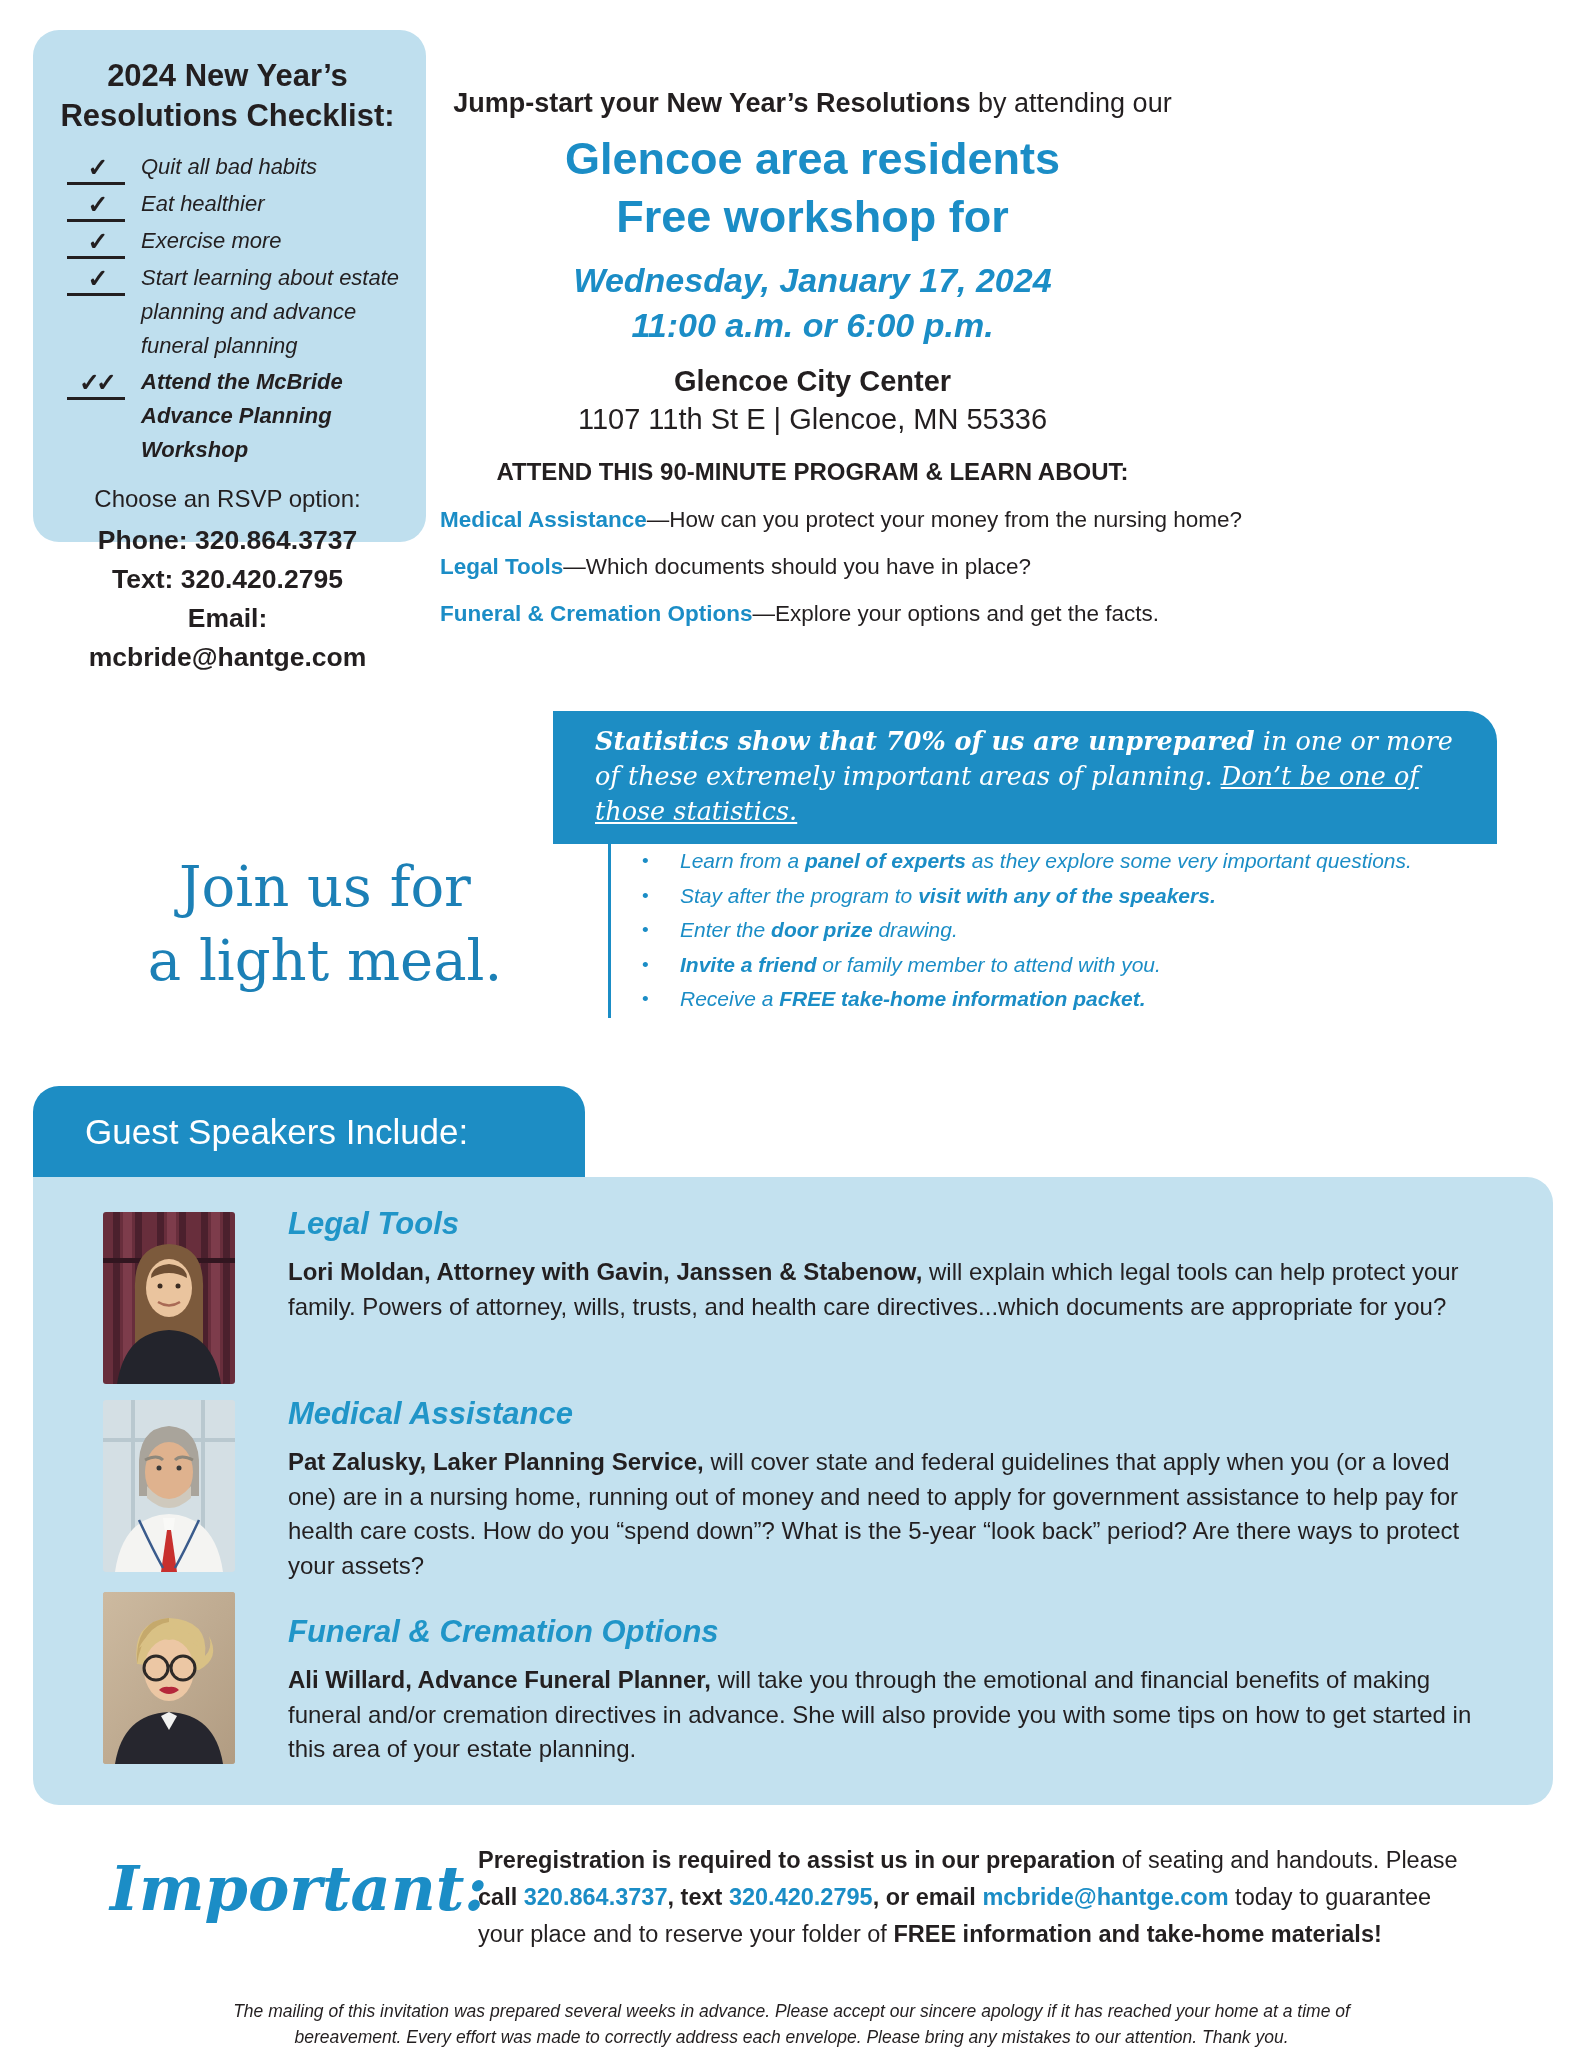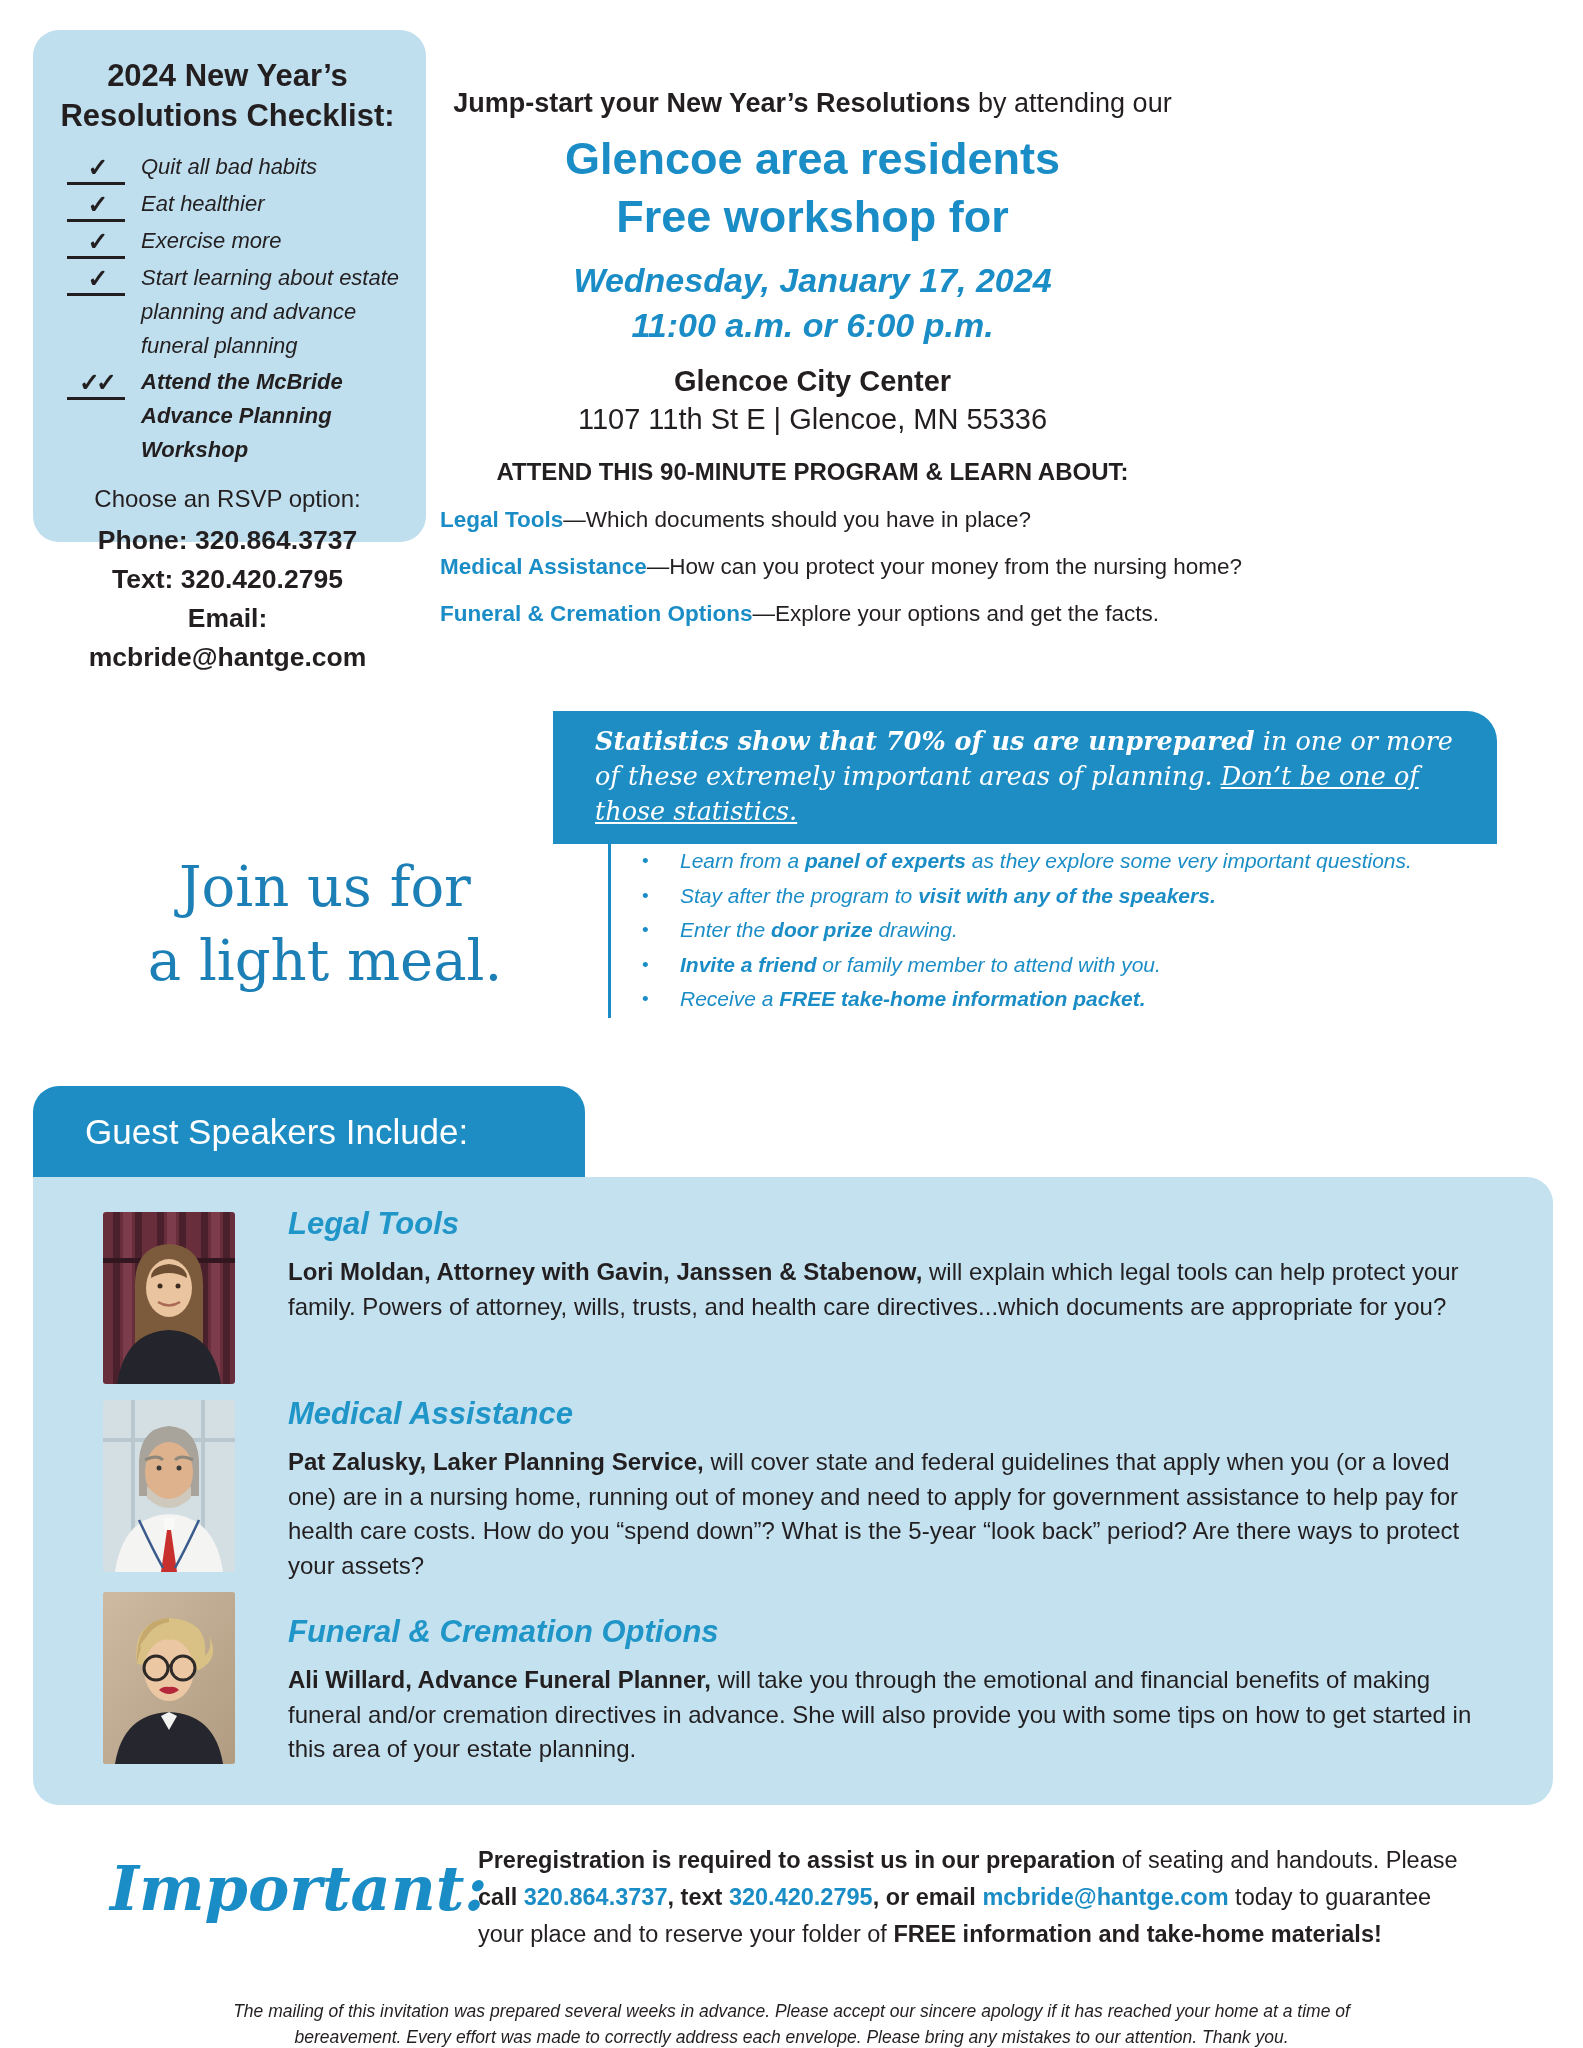--- a/index.html
+++ b/index.html
@@ -118,24 +118,24 @@
     </div>
     <div class="datetime">
       <div>Wednesday, January 17, 2024</div>
       <div>11:00 a.m. or 6:00 p.m.</div>
     </div>
     <div class="venue">Glencoe City Center</div>
     <div class="address">1107 11th St E | Glencoe, MN 55336</div>
     <div class="program-heading">ATTEND THIS 90-MINUTE PROGRAM &amp; LEARN ABOUT:</div>
     <div class="topics">
       <div class="topic-row">
+        <span class="t-label">Medical Assistance</span><span>—How can you protect your money from the nursing home?</span>
+      </div>
+      <div class="topic-row">
         <span class="t-label">Legal Tools</span><span>—Which documents should you have in place?</span>
-      </div>
-      <div class="topic-row">
-        <span class="t-label">Medical Assistance</span><span>—How can you protect your money from the nursing home?</span>
       </div>
       <div class="topic-row">
         <span class="t-label">Funeral &amp; Cremation Options</span><span>—Explore your options and get the facts.</span>
       </div>
     </div>
   </div>
 
   <div class="banner"><span class="b">Statistics show that 70% of us are unprepared</span><span> in one or more of these extremely important areas of planning. </span><span class="u">Don’t be one of those statistics.</span></div>
 
   <div class="meal-text">

